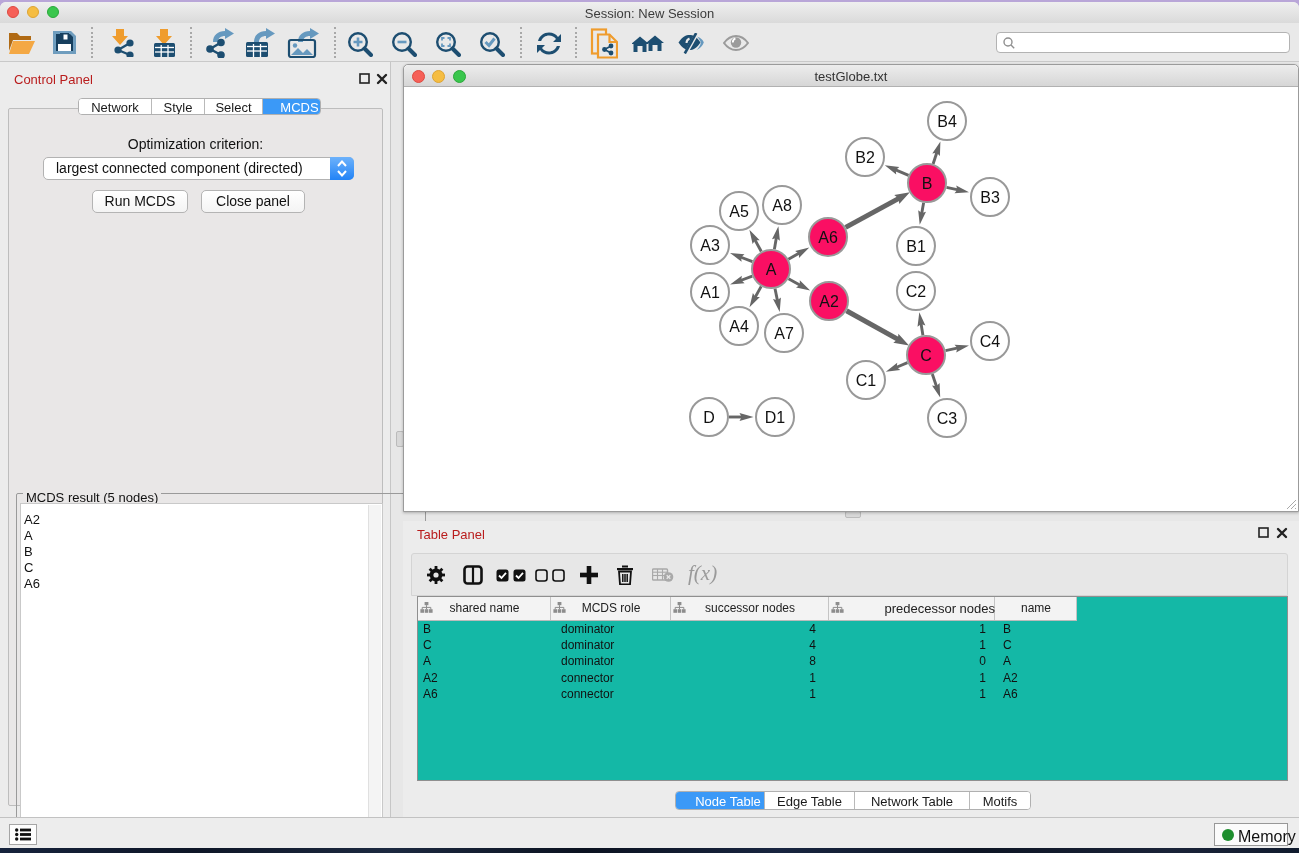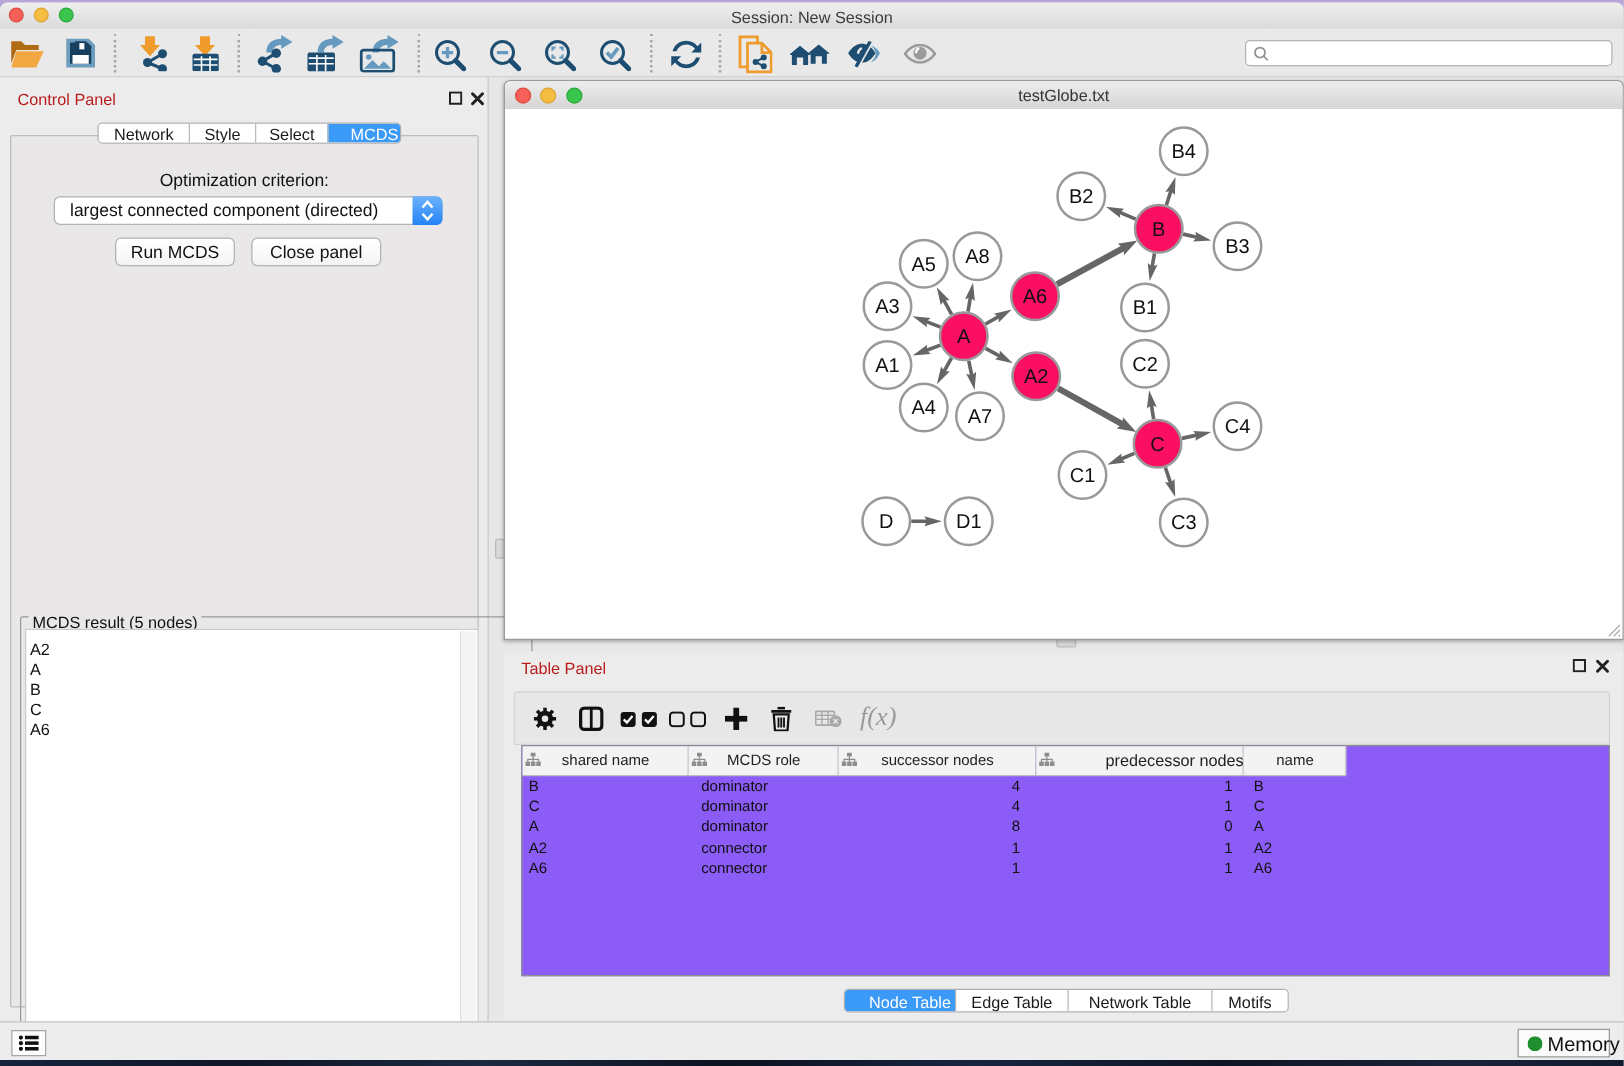--- a/index.html
+++ b/index.html
@@ -30,21 +30,21 @@
   font-size:14px; color:#111; text-align:center; }
 
 .netwin { position:absolute; left:403px; top:64px; width:896px; height:448px; background:#fff;
   border:1px solid #9b9b9b; border-radius:5px 5px 0 0; box-shadow:0 1px 3px rgba(0,0,0,0.25); }
 .nettitle { position:absolute; left:0; top:0; width:100%; height:22px; border-radius:5px 5px 0 0;
   background:linear-gradient(#ededed,#d6d6d6); border-bottom:1px solid #b1b1b1; }
 
 .tablepanel { position:absolute; left:403px; top:521px; width:896px; height:296px; background:#ececec; }
 .ttoolbar { position:absolute; left:8px; top:32px; width:877px; height:43px; background:#e7e7e7;
   border:1px solid #d4d4d4; border-radius:3px 3px 0 0; }
-.dtable { position:absolute; left:14px; top:75px; width:871px; height:185px; background:#8b5cf6; border:1px solid #8f8f8f; }
+.dtable { position:absolute; left:14px; top:75px; width:871px; height:185px; background:#14b8a6; border:1px solid #8f8f8f; }
 .th { position:absolute; top:0; height:23px; background:#f3f3f3; border-right:1px solid #c4c4c4; font-size:12px; color:#222; }
 .cell { position:absolute; font-size:12px; color:#111; height:16px; line-height:16px; }
 
 .statusbar { position:absolute; left:0; top:817px; width:1299px; height:31px; background:#ededed; border-top:1px solid #c2c2c2; }
 .memorybtn { position:absolute; left:1214px; top:5px; width:74px; height:23px; background:#fbfbfb; border:1px solid #989898; }
 .darkstrip { position:absolute; left:0; top:848px; width:1299px; height:5px;
   background:linear-gradient(90deg,#16233c,#0e1627 15%,#1c2940 30%,#0b1220 45%,#182540 60%,#0d1524 75%,#1a2338 90%,#101b2e); }
 </style></head>
 <body>
 <div class="win"></div>

